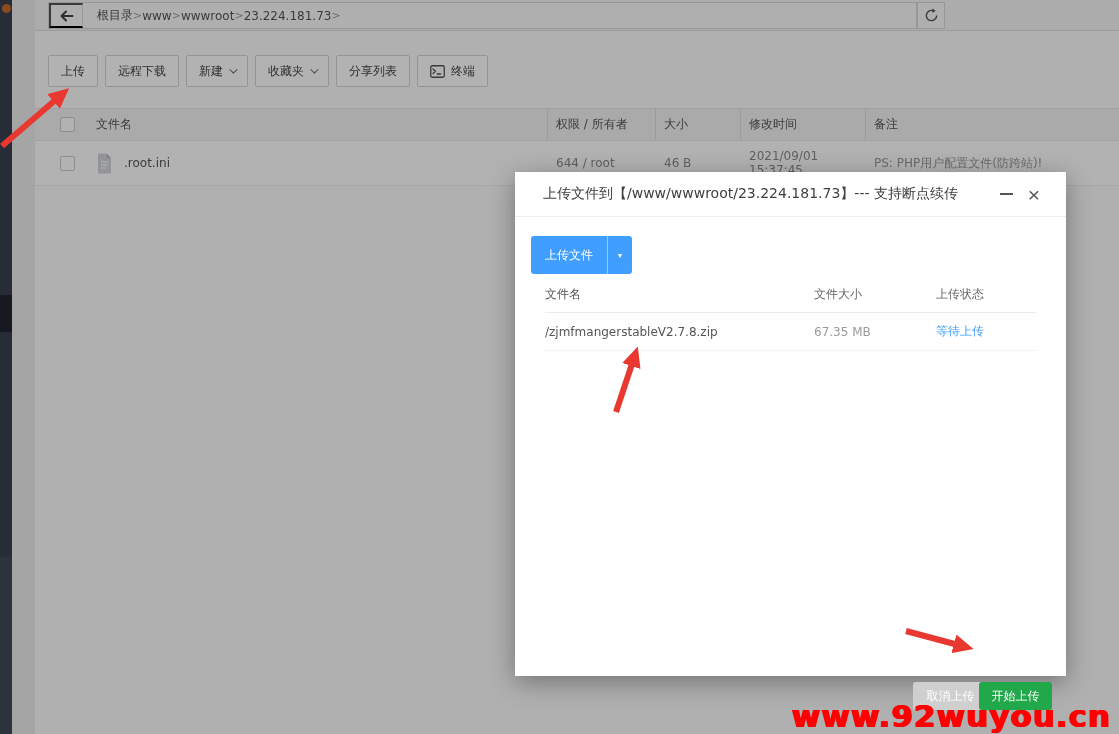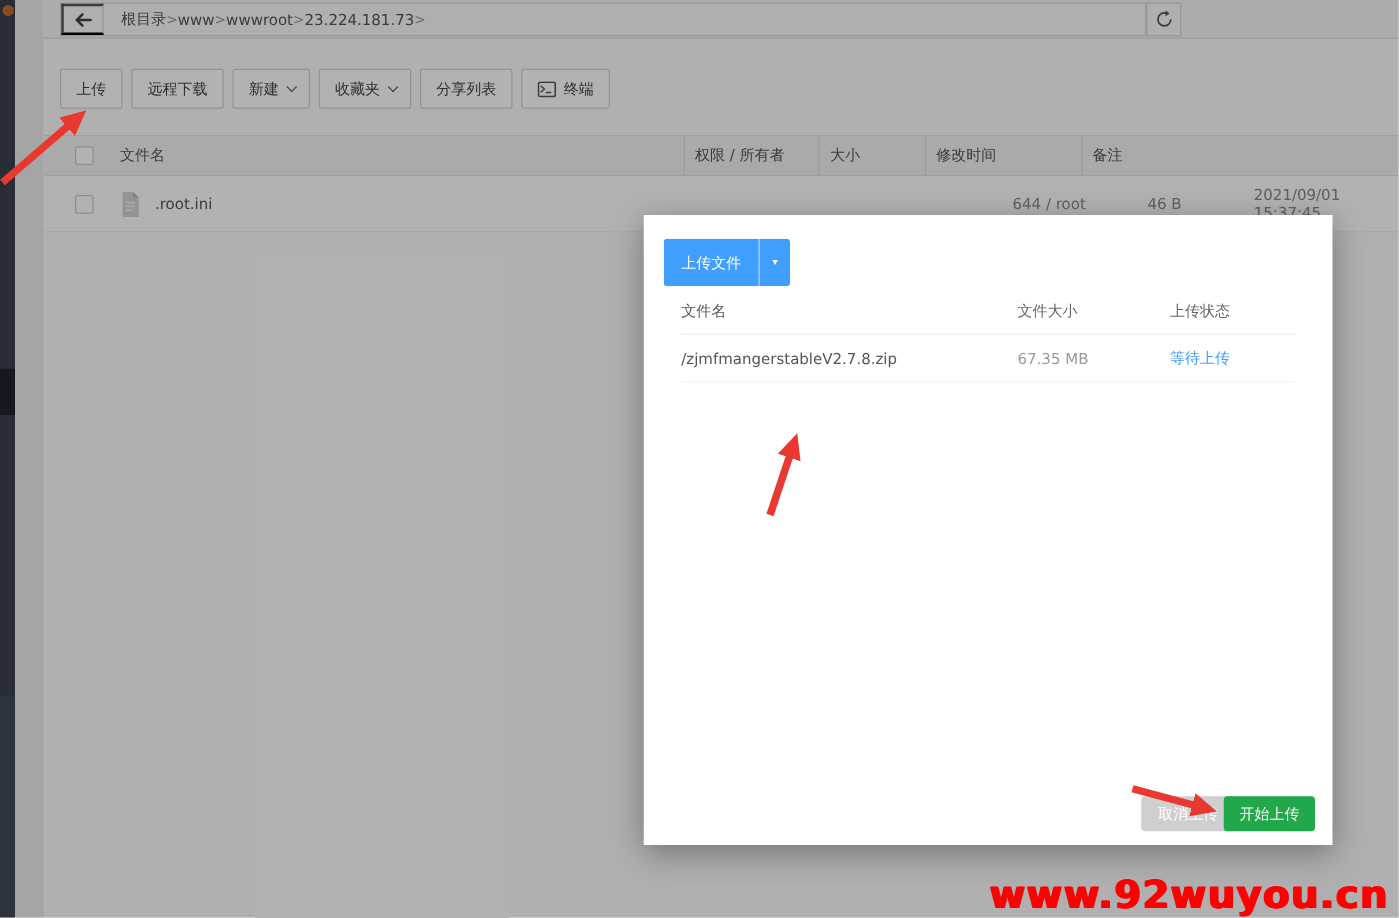--- a/index.html
+++ b/index.html
@@ -158,28 +158,38 @@
           <svg width="17" height="21" viewBox="0 0 17 21">
               <path d="M2 0.5 H10.5 L15 5 V20.5 H2 Z" fill="#d3d5d8"></path>
               <path d="M10.5 0.5 L15 5 H10.5 Z" fill="#b7bac0"></path>
               <path d="M5 9 H12 M5 12 H12 M5 15 H10" stroke="#f2f2f2" stroke-width="1.4"></path>
             </svg>
           <span class="file-link">.root.ini</span>
         </div>
         <div class="col-perm">644 / root</div>
         <div class="col-size">46 B</div>
         <div class="col-time">2021/09/01 15:37:45</div>
+        <div class="col-note">PS: PHP用户配置文件(防跨站)!</div>
       </div>
     </div>
   </div>
 </div>
 
 <div class="overlay"></div>
 
 <div class="dialog">
+  <div class="dlg-head">
+    <div class="dlg-title">上传文件到【/www/wwwroot/23.224.181.73】--- 支持断点续传</div>
+    <button class="dlg-winbtn">
+        <span class="min-bar"></span>
+      </button>
+    <button class="dlg-winbtn">
+        <span class="close-x">×</span>
+      </button>
+  </div>
   <div class="dlg-body">
     <div class="split-btn">
       <button class="split-main">上传文件</button>
       <button class="split-caret">
           <span>▼</span>
         </button>
     </div>
     <div class="dlg-table">
       <div class="dlg-thead">
         <div class="dcol-name">文件名</div>

